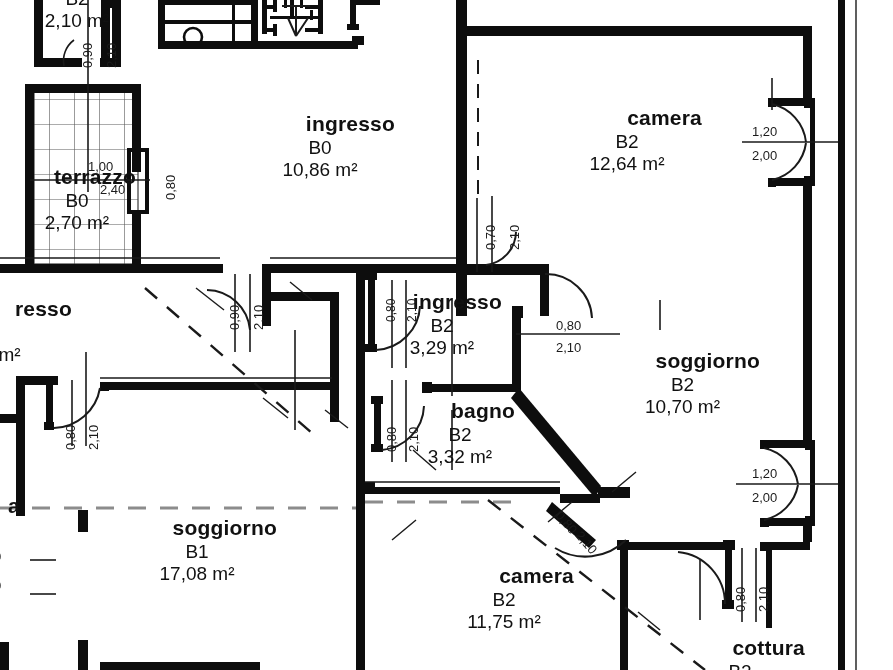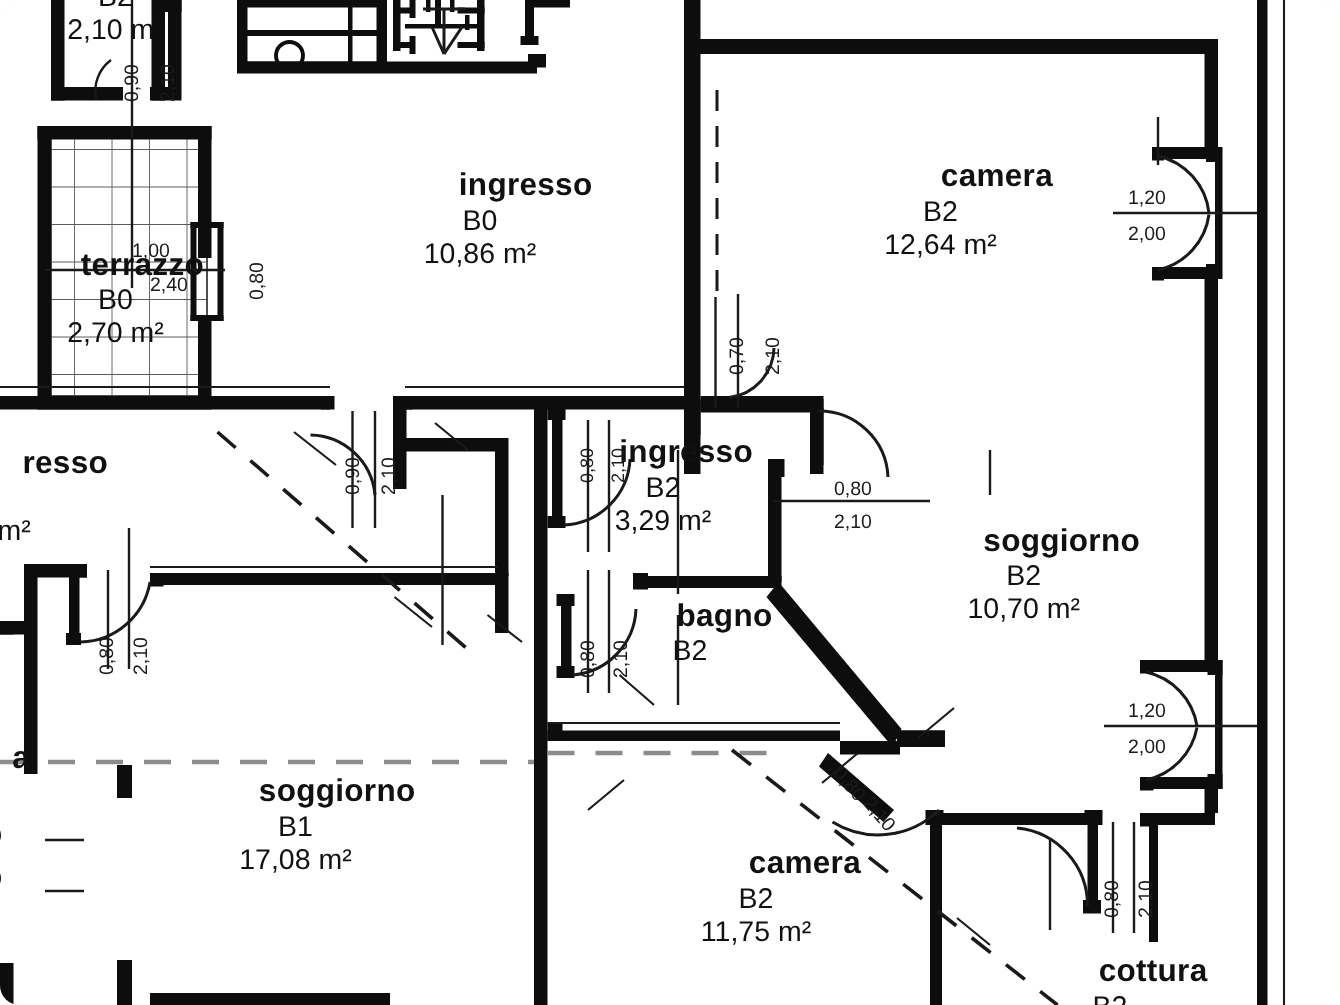--- a/index.html
+++ b/index.html
@@ -10,21 +10,20 @@
   }
   body {
     font-family: "Liberation Sans", sans-serif;
   }
   #plan {
     position: relative;
     width: 893px;
     height: 670px;
     background: #fef9c3;
     overflow: hidden;
-    border-radius: 13px;
   }
   #plan svg {
     position: absolute;
     left: 0;
     top: 0;
   }
   .room-label {
     position: absolute;
     text-align: center;
     color: #111111;
@@ -370,20 +369,21 @@
 
   <div class="room-label" style="left:605px; top:349px; width:155px;">
     <span class="rl-name">soggiorno</span>
     <span class="rl-code">B2</span>
     <span class="rl-area">10,70 m²</span>
   </div>
 
   <div class="room-label" style="left:405px; top:399px; width:110px;">
     <span class="rl-name">bagno</span>
     <span class="rl-code">B2</span>
+    <span class="rl-area">3,32 m²</span>
   </div>
 
   <div class="room-label" style="left:117px; top:516px; width:160px;">
     <span class="rl-name">soggiorno</span>
     <span class="rl-code">B1</span>
     <span class="rl-area">17,08 m²</span>
   </div>
 
   <div class="room-label" style="left:434px; top:564px; width:140px;">
     <span class="rl-name">camera</span>

